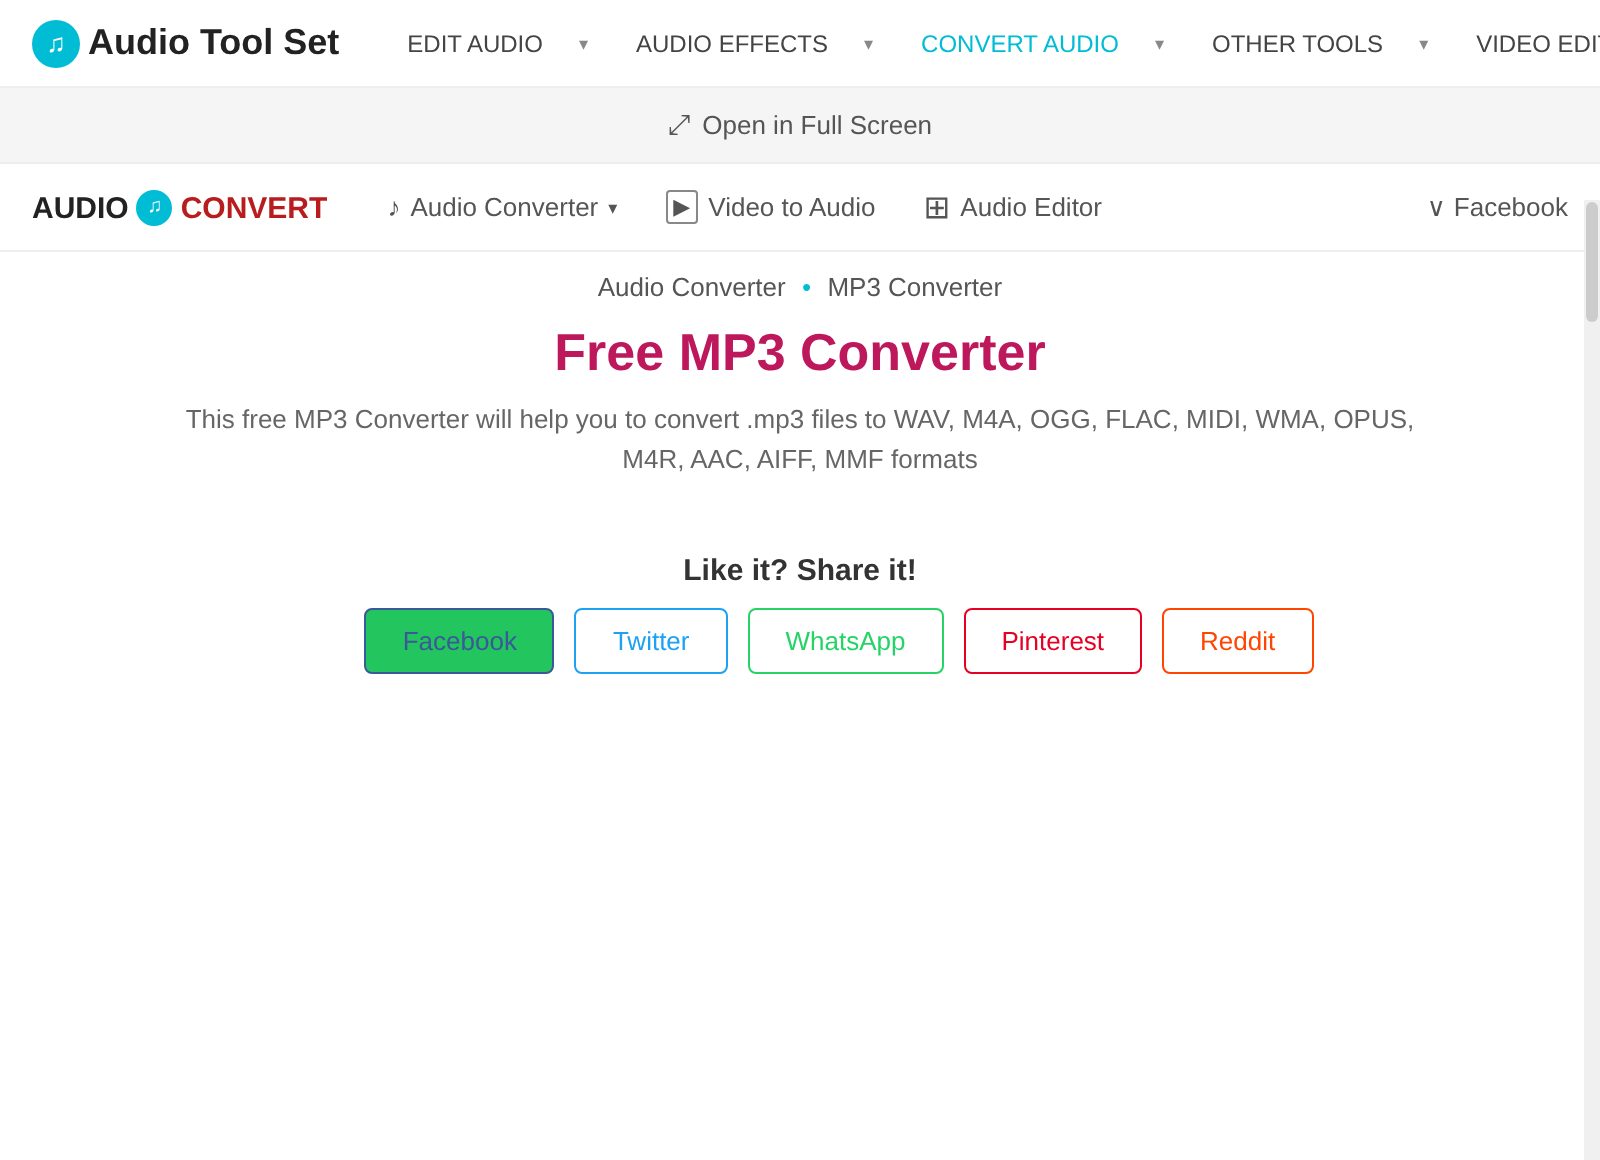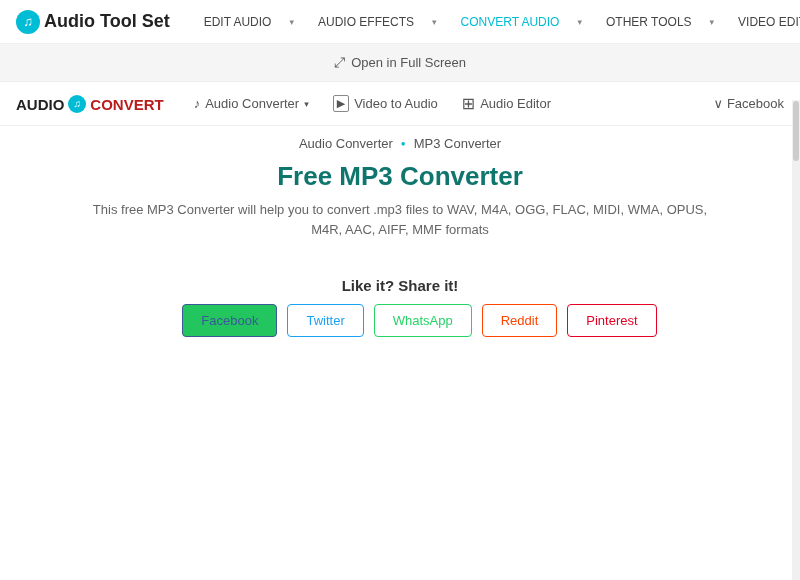--- a/index.html
+++ b/index.html
@@ -78,21 +78,21 @@
     .breadcrumb-current { color: #555; }
     .breadcrumb-link { color: #555; cursor: pointer; }
 
     
     .main-content {
       padding: 4px 40px 10px 40px;
       background: #fff;
     }
     .page-title {
       text-align: center; font-size: 26px; font-weight: bold;
-      color: #0f766e; margin-bottom: 8px;
+      color: #be185d; margin-bottom: 8px;
     }
     .page-desc {
       text-align: center; font-size: 13px; color: #666;
       max-width: 640px; margin: 0 auto 14px auto; line-height: 1.5;
     }
 
     
     .upload-area {
       background: #f9f9f9; border: 1px solid #e8e8e8;
       border-radius: 8px; padding: 30px 20px 20px 20px;
@@ -229,20 +229,20 @@
   <p class="page-desc">This free MP3 Converter will help you to convert .mp3 files to WAV, M4A, OGG, FLAC, MIDI, WMA, OPUS, M4R, AAC, AIFF, MMF formats</p>
 
 </div>
 
 <div class="share-section">
   <div class="share-title">Like it? Share it!</div>
   <div class="share-buttons">
     <button class="share-btn fb-btn">Facebook</button>
     <button class="share-btn tw-btn">Twitter</button>
     <button class="share-btn wa-btn">WhatsApp</button>
+    <button class="share-btn pi-btn">Pinterest</button>
     <button class="share-btn rd-btn">Reddit</button>
-    <button class="share-btn pi-btn">Pinterest</button>
   </div>
 </div>
 
 <div class="scrollbar" style="position:fixed; right:0; top:100px;">
   <div class="scrollbar-thumb"></div>
 </div>
 
 </body></html>

